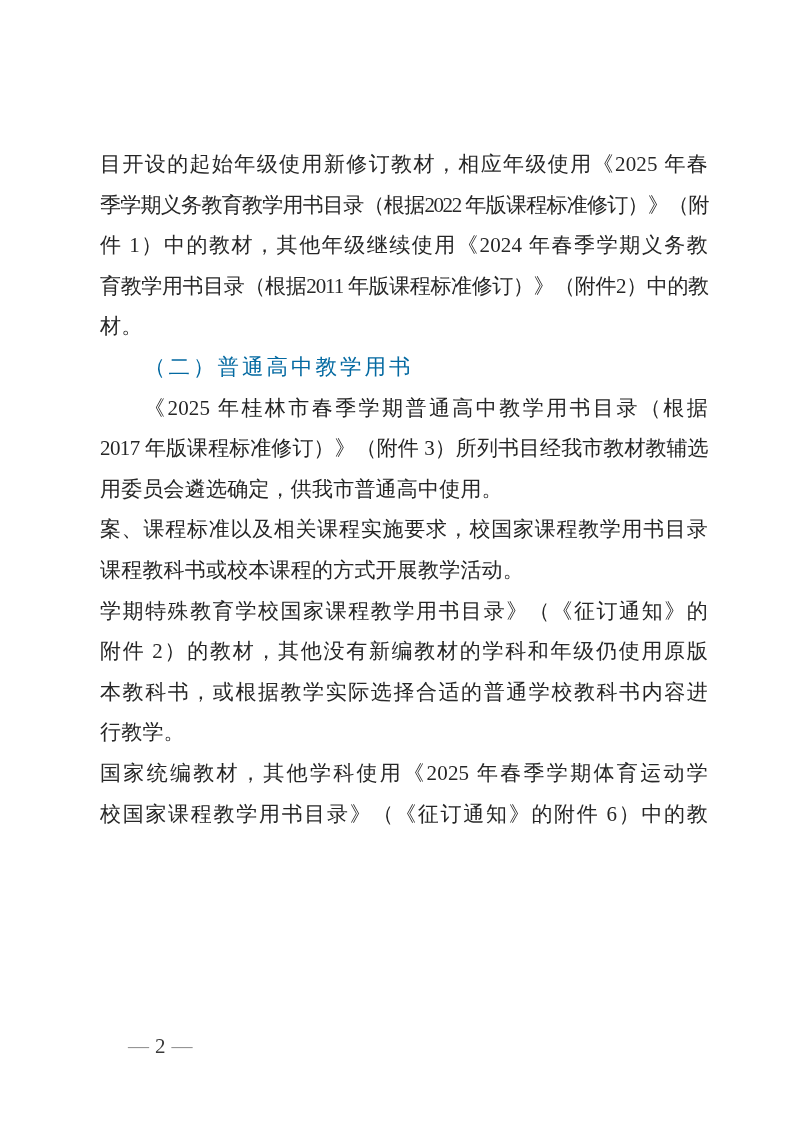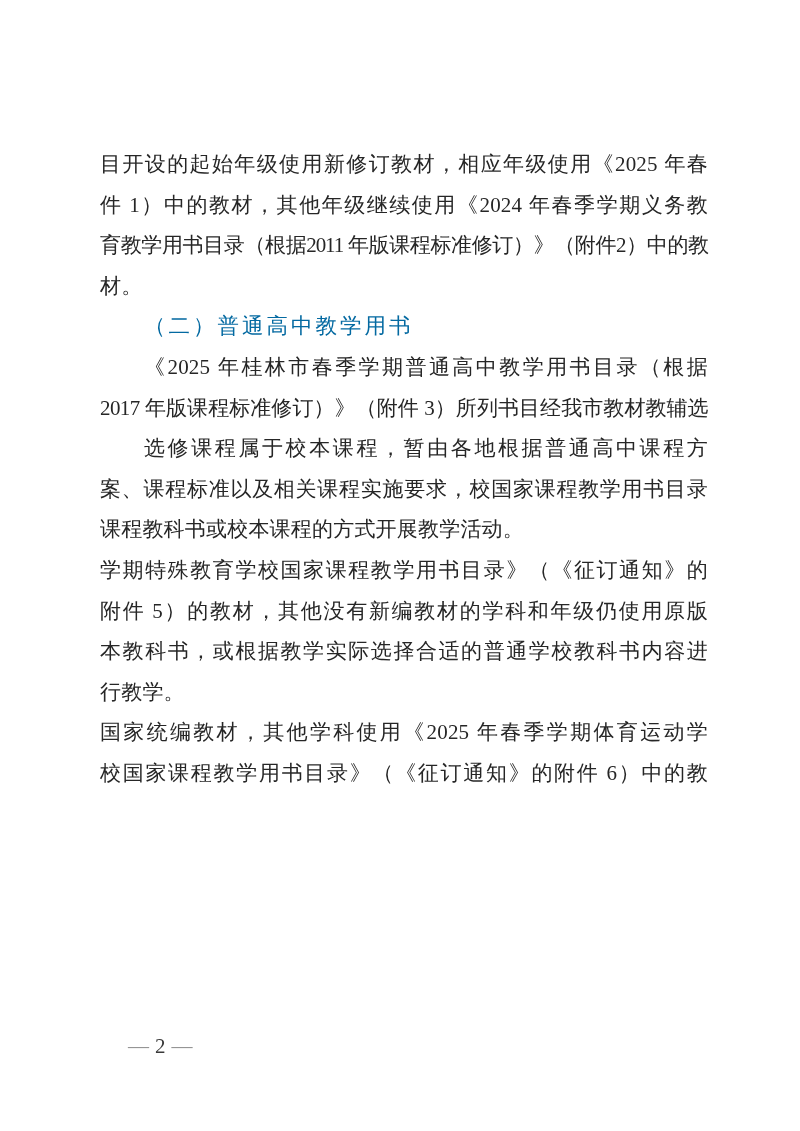--- a/index.html
+++ b/index.html
@@ -78,31 +78,32 @@
     color: #3a3a3a;
   }
 </style>
 </head>
 <body>
 
 <div class="page">
 
   <div class="textblock">
     <div class="ln j">目开设的起始年级使用新修订教材，相应年级使用《2025 年春</div>
+    <div class="ln j t1">季学期义务教育教学用书目录（根据2022 年版课程标准修订）》（附</div>
     <div class="ln j">件 1）中的教材，其他年级继续使用《2024 年春季学期义务教</div>
     <div class="ln j t2">育教学用书目录（根据2011 年版课程标准修订）》（附件2）中的教</div>
     <div class="ln end">材。</div>
     <div class="ln hd ind">（二）普通高中教学用书</div>
     <div class="ln j ind">《2025 年桂林市春季学期普通高中教学用书目录（根据</div>
     <div class="ln j t3">2017 年版课程标准修订）》（附件 3）所列书目经我市教材教辅选</div>
-    <div class="ln j ind">选修课程属于校本课程，暂由各地根据普通高中课程方</div>
+    <div class="ln end">用委员会遴选确定，供我市普通高中使用。</div>
     <div class="ln j">案、课程标准以及相关课程实施要求，校国家课程教学用书目录</div>
     <div class="ln end">课程教科书或校本课程的方式开展教学活动。</div>
     <div class="ln j">学期特殊教育学校国家课程教学用书目录》（《征订通知》的</div>
-    <div class="ln j">附件 5）的教材，其他没有新编教材的学科和年级仍使用原版</div>
+    <div class="ln j">附件 2）的教材，其他没有新编教材的学科和年级仍使用原版</div>
     <div class="ln j">本教科书，或根据教学实际选择合适的普通学校教科书内容进</div>
     <div class="ln end">行教学。</div>
     <div class="ln j">国家统编教材，其他学科使用《2025 年春季学期体育运动学</div>
     <div class="ln j">校国家课程教学用书目录》（《征订通知》的附件 6）中的教</div>
   </div>
 
   <div class="pagenum">
     <span class="dash">—</span><span class="num">2</span><span class="dash">—</span>
   </div>
 

